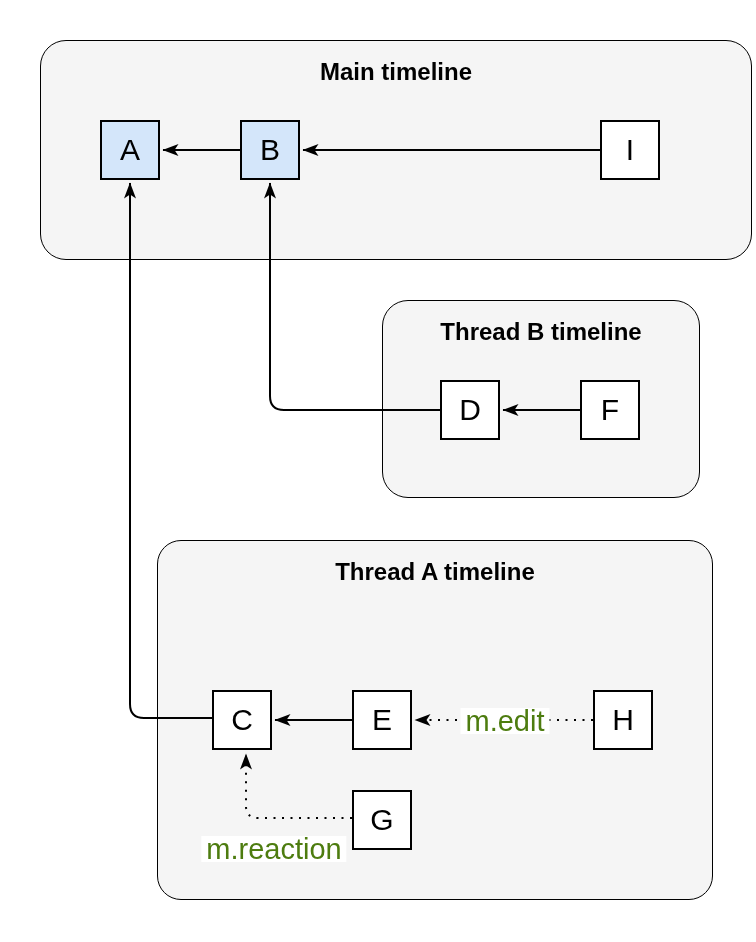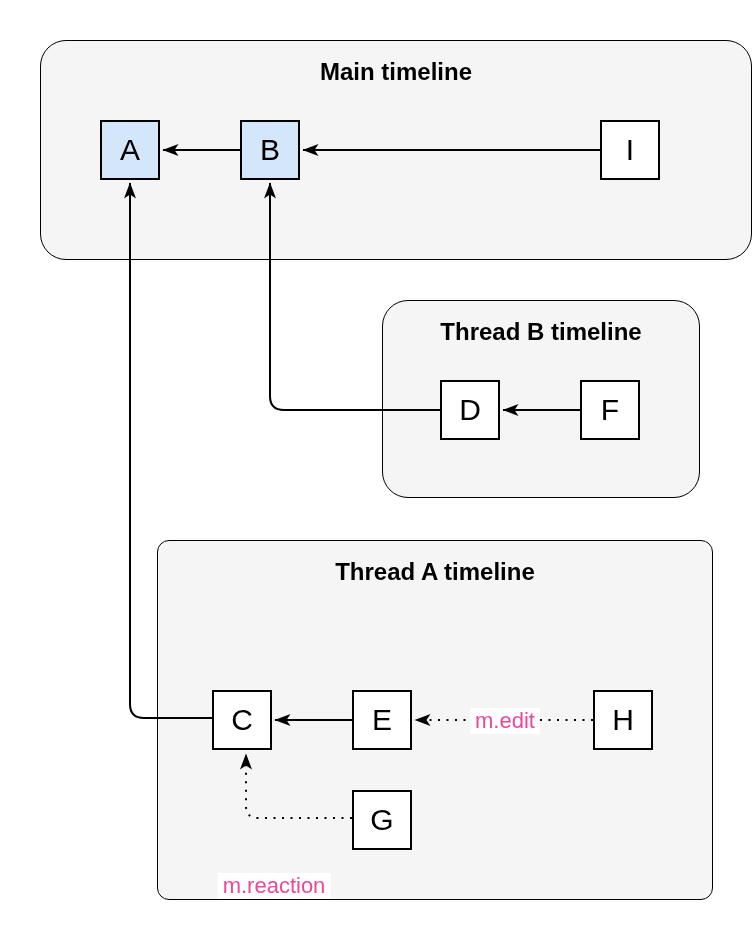--- a/index.html
+++ b/index.html
@@ -48,43 +48,43 @@
     width: 756px; height: 942px;
     pointer-events: none;
   }
   .edge { fill: none; stroke: #000; stroke-width: 2; }
   .edge.dotted { stroke-dasharray: 2 6.5; }
   .edge-label {
     position: absolute;
     transform: translate(-50%, -50%);
     background: #ffffff;
     padding: 1px 5px;
-    font-size: 22px;
+    font-size: 29px;
     line-height: 24px;
     white-space: nowrap;
-    color: #ec4899;
+    color: #4d7c0f;
     text-align: right;
   }
   
   #group-main     { left: 40px;  top: 40px;  width: 712px; height: 220px; }
   #group-thread-b { left: 382px; top: 300px; width: 318px; height: 198px; }
-  #group-thread-a { left: 157px; top: 540px; width: 556px; height: 360px; border-radius: 12px; padding-left: 36px; }
+  #group-thread-a { left: 157px; top: 540px; width: 556px; height: 360px; border-radius: 24px; padding-left: 36px; }
   
   #node-a { left: 100px; top: 120px; }
   #node-b { left: 240px; top: 120px; }
   #node-i { left: 600px; top: 120px; }
   #node-d { left: 440px; top: 380px; }
   #node-f { left: 580px; top: 380px; }
   #node-c { left: 212px; top: 690px; }
   #node-e { left: 352px; top: 690px; }
   #node-h { left: 593px; top: 690px; }
   #node-g { left: 352px; top: 790px; }
   
   #label-edit     { left: 505px; top: 721px; }
-  #label-reaction { left: 274px; top: 849px; margin-top: 37px; }
+  #label-reaction { left: 274px; top: 849px; }
 </style>
 </head>
 <body>
 
 <div class="canvas">
 
   <div class="group" id="group-main">
     <div class="group-title">Main timeline</div>
   </div>
 

